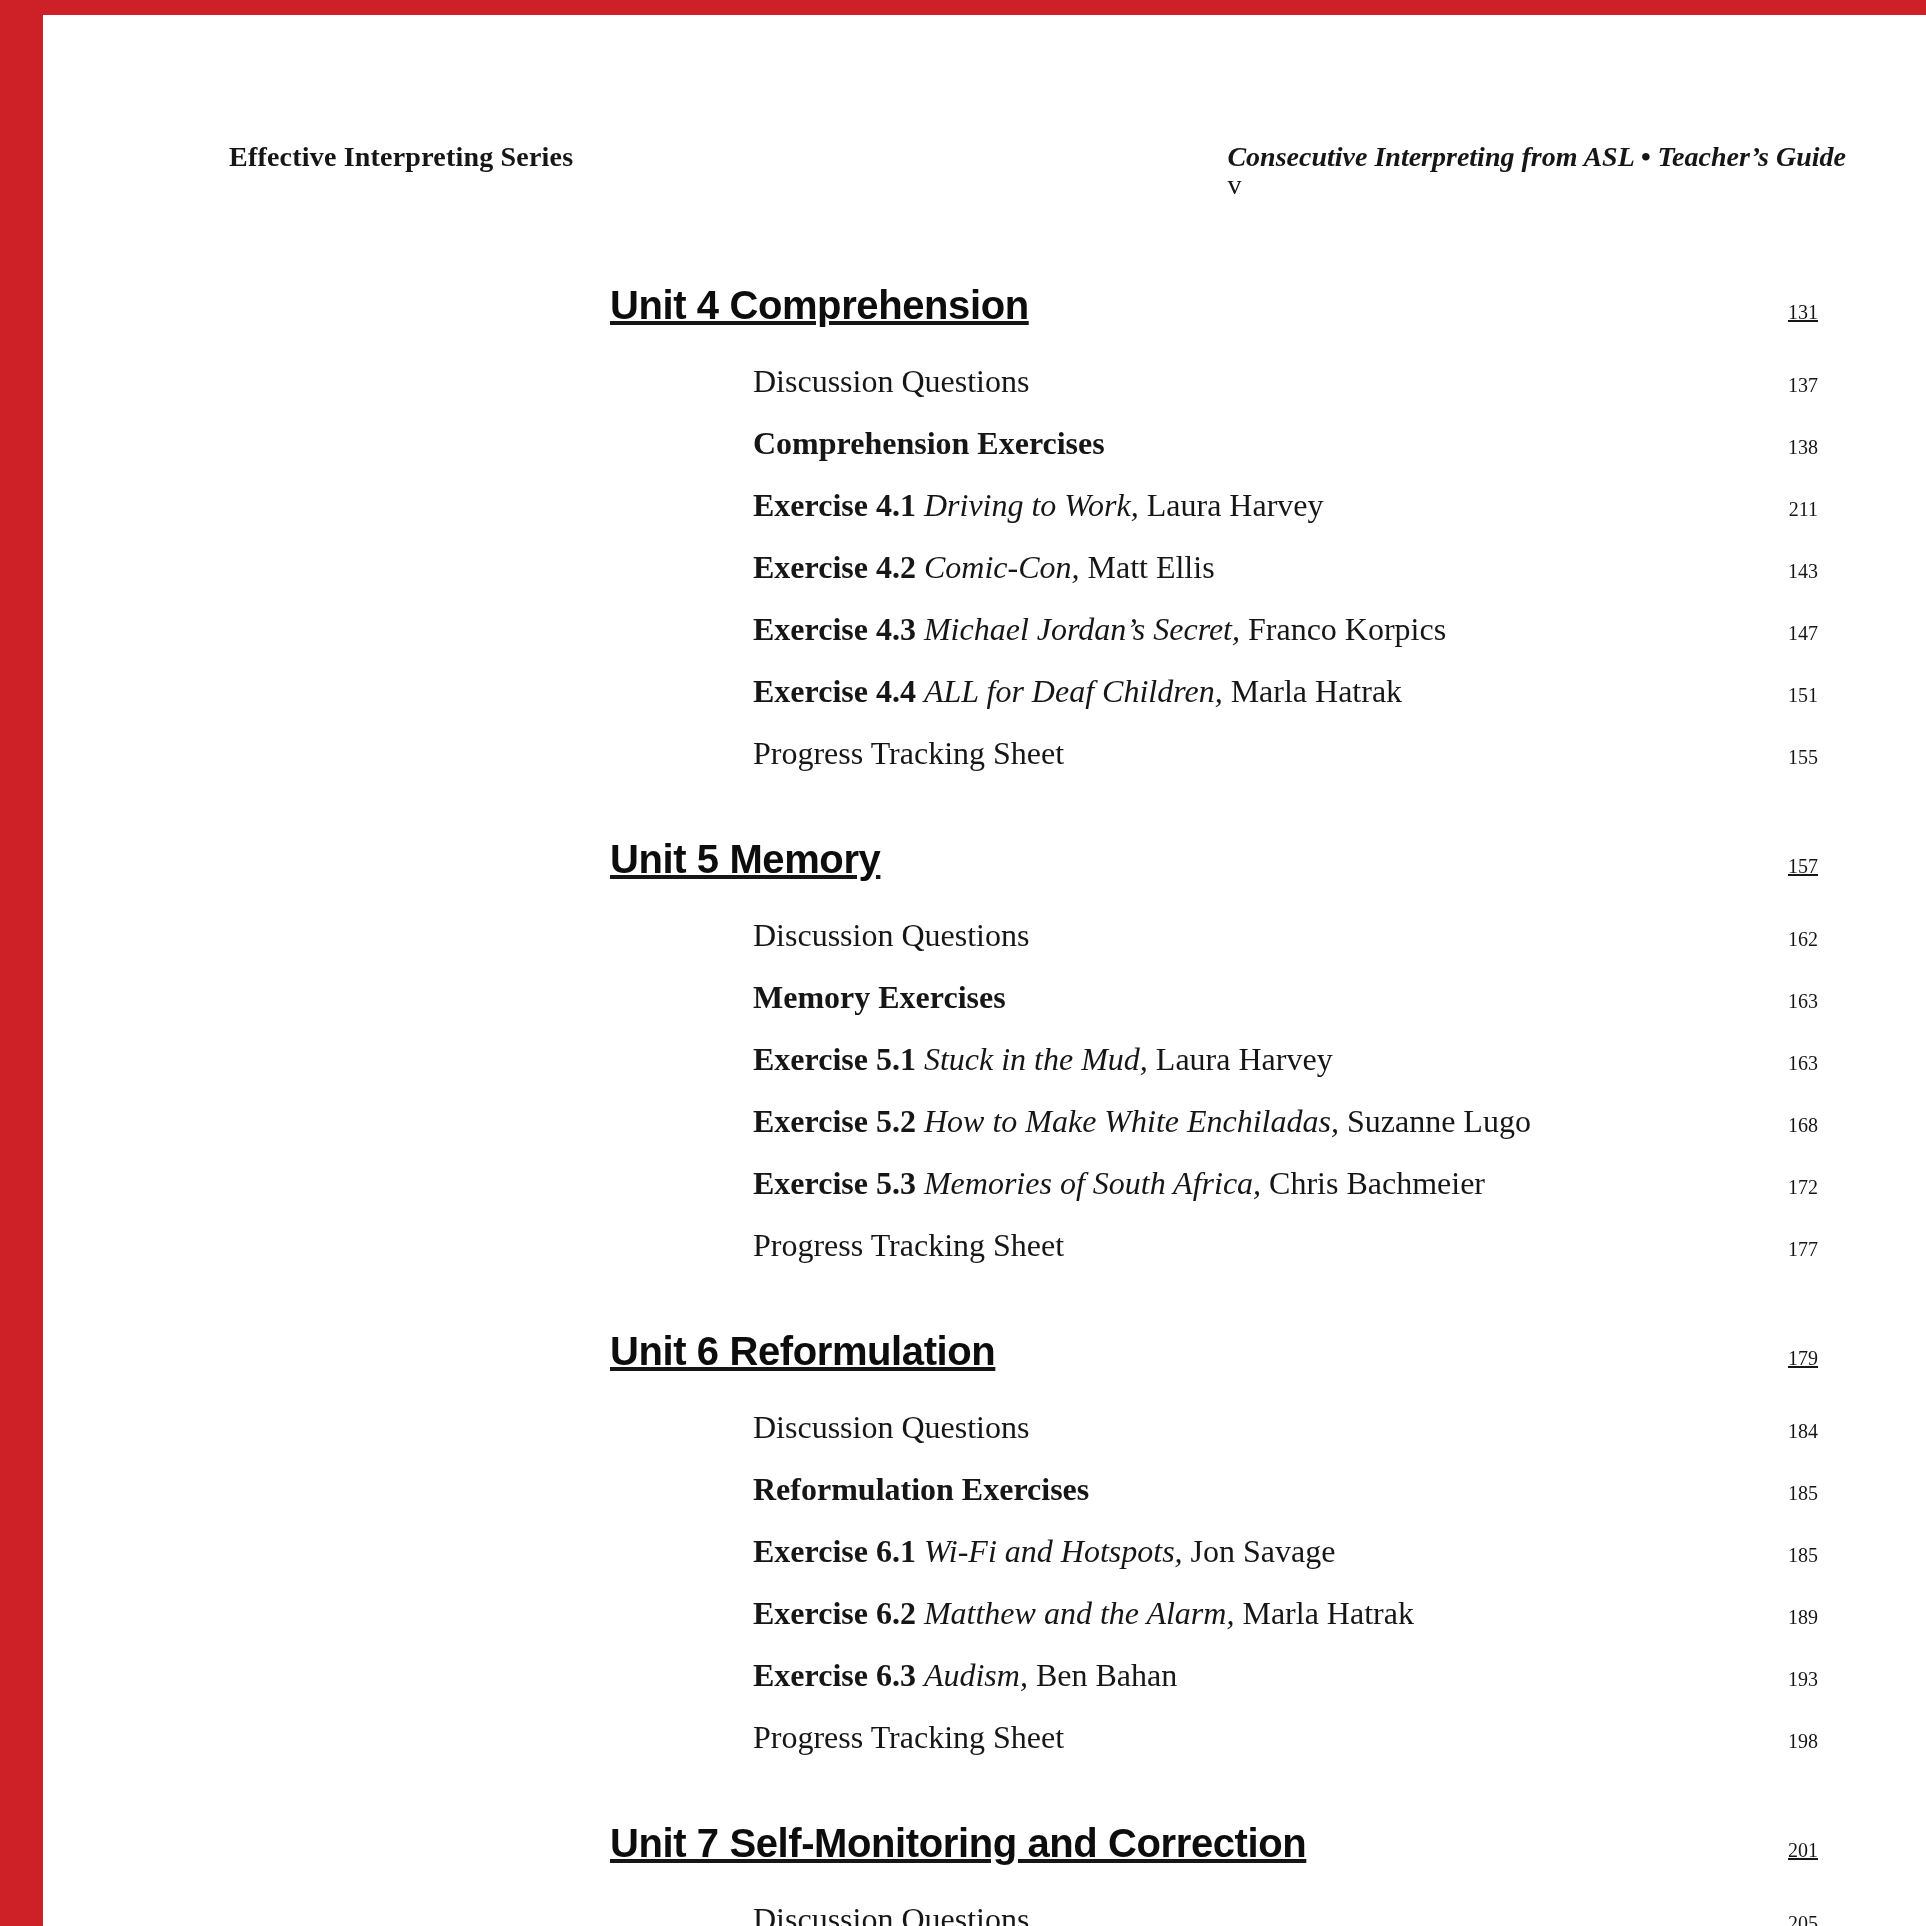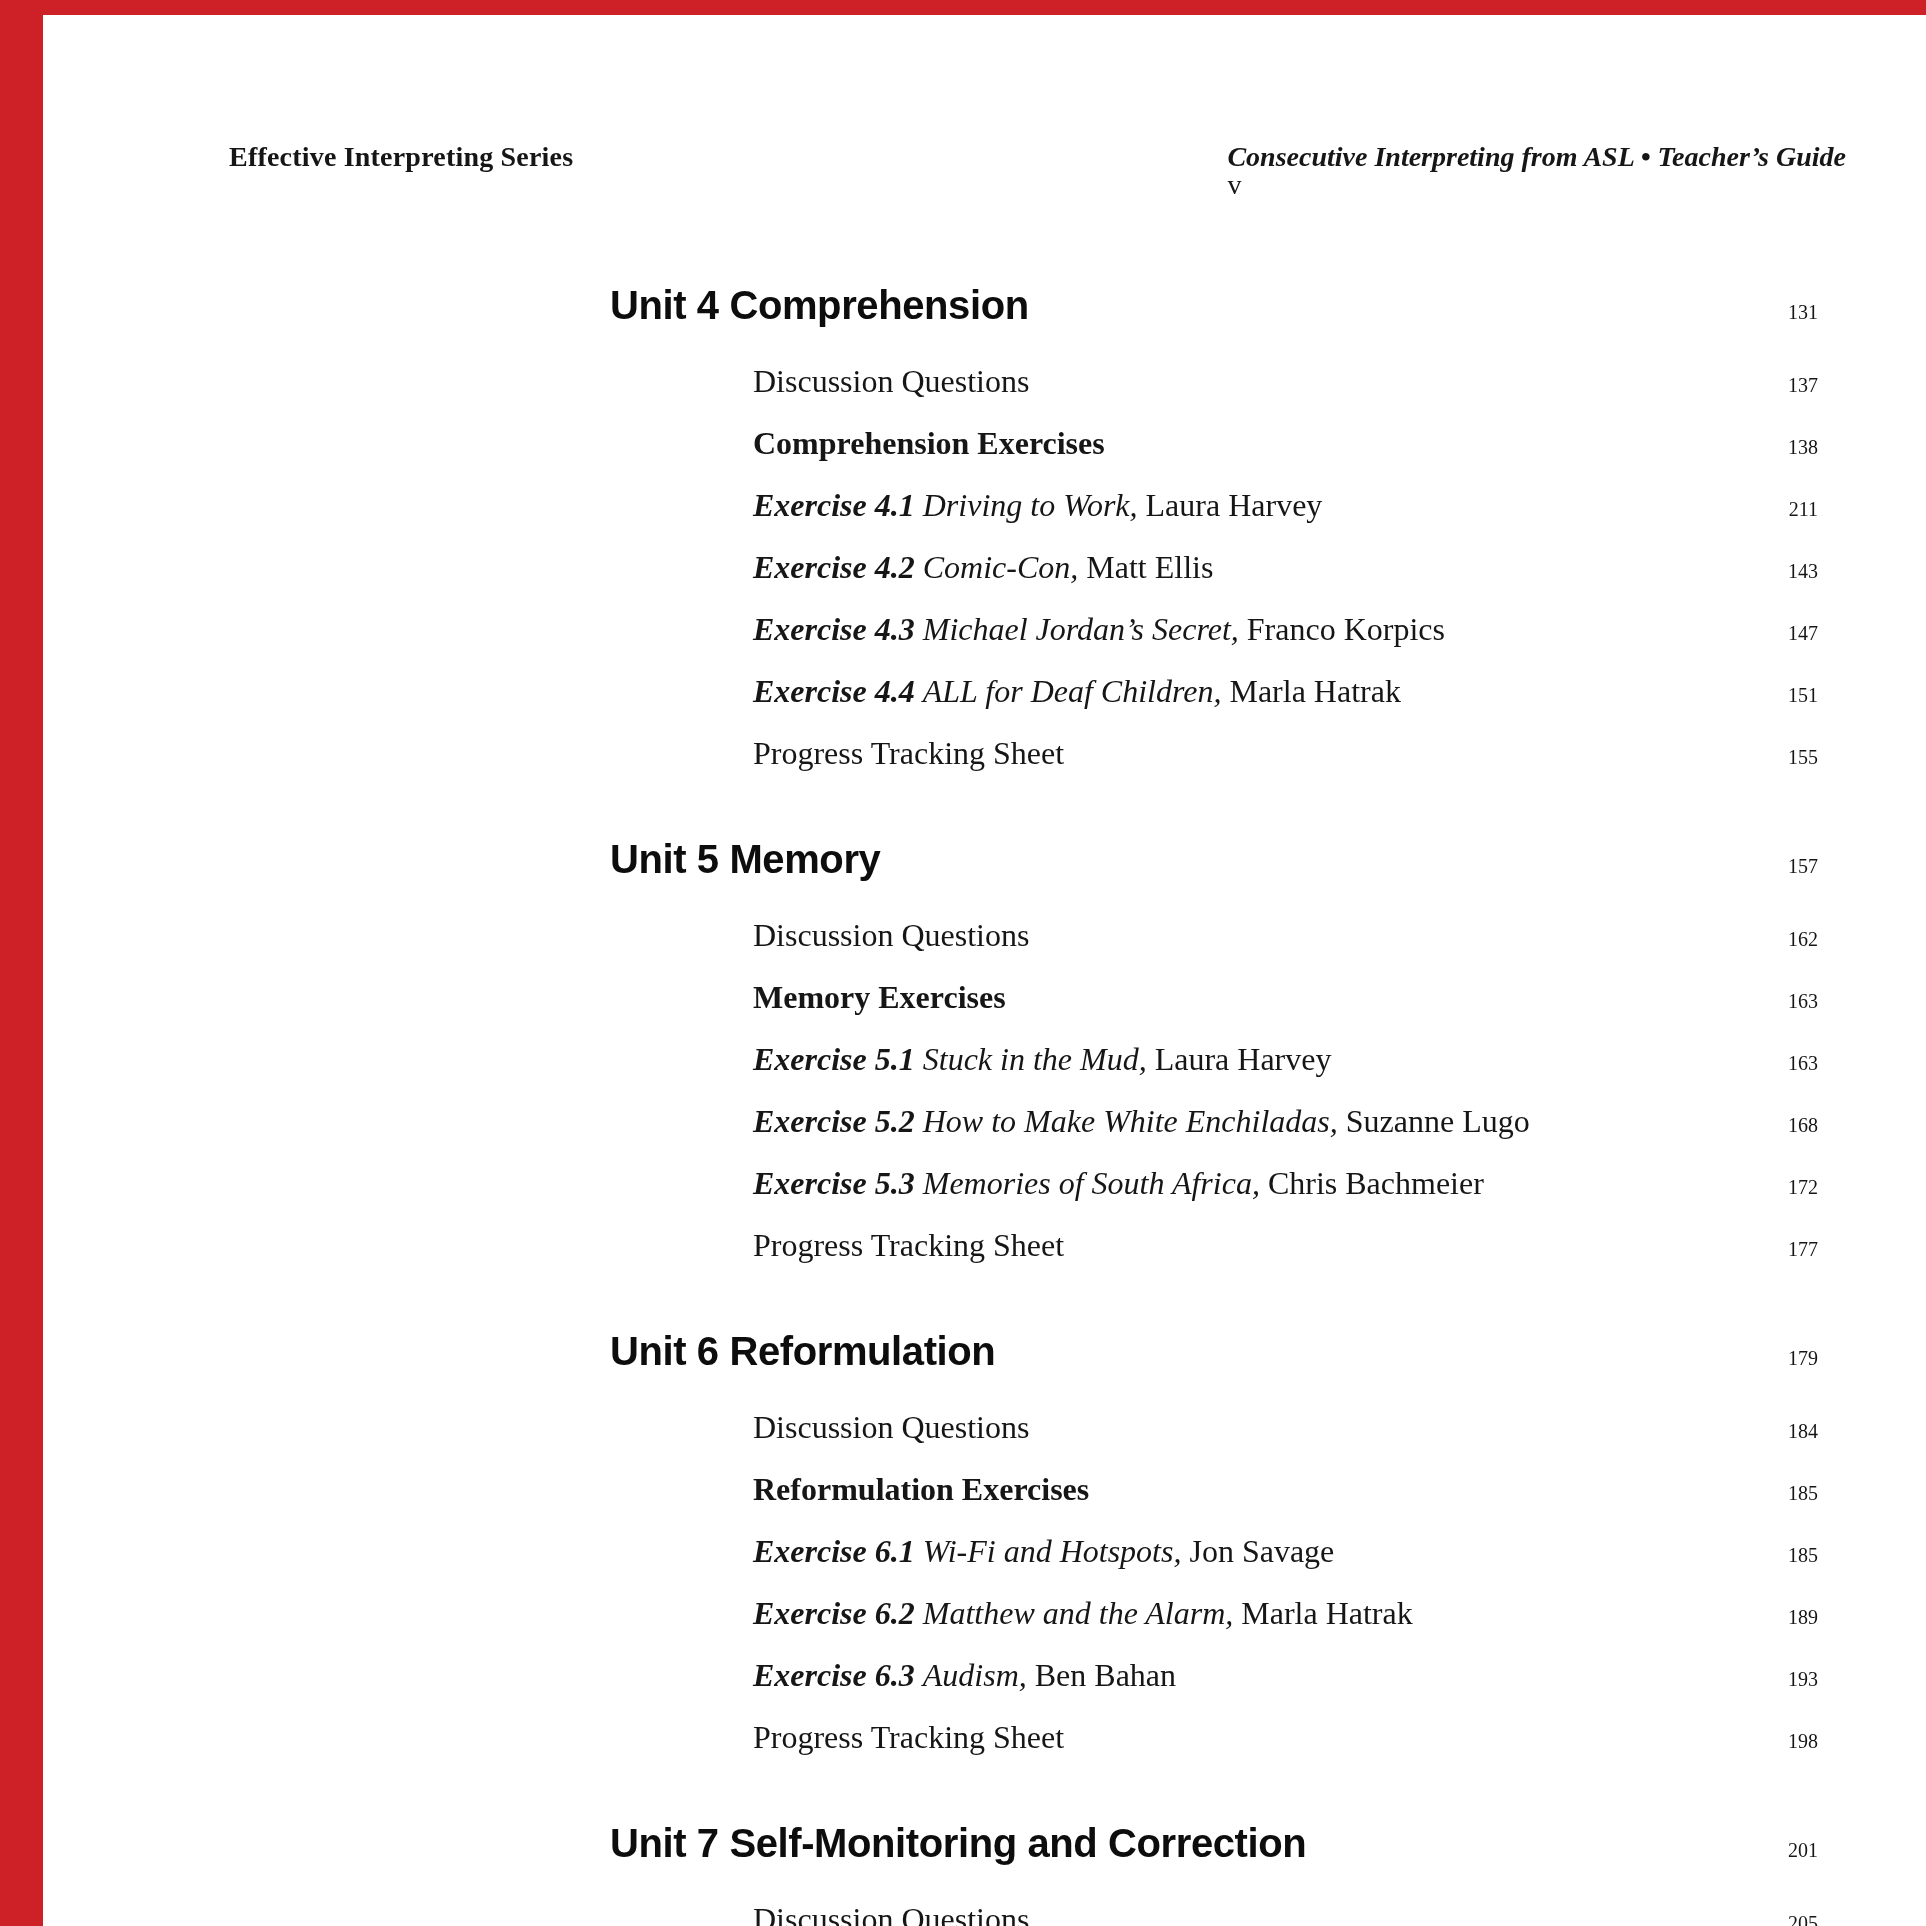--- a/index.html
+++ b/index.html
@@ -32,31 +32,31 @@
   
   .toc{
     position:absolute;
     left:610px;top:285px;
     width:1208px;
   }
   .toc-row{
     display:flex;justify-content:space-between;align-items:baseline;
   }
   .unit-block + .unit-block{margin-top:70px;}
-  .unit-row{margin-bottom:40px;}
+  .unit-row{margin-bottom:40px;text-decoration:underline;}
   .unit-title{
     font-family:"Liberation Sans", sans-serif;
     font-weight:700;
     font-size:40px;line-height:1;
     letter-spacing:-0.4px;
     color:#0d0d0d;
   }
   .entry-row{margin-bottom:30px;margin-left:143px;font-size:32px;line-height:1;}
   .entry-row .titles{padding-right:46px;}
-  .ex-label{font-weight:700;font-style:italic;}
+  .ex-label{font-weight:700;}
   .ex-title{font-style:italic;margin-top:28px;}
   .entry-plain{font-weight:400;text-align:center;}
   .entry-plain.bold{font-weight:700;margin-top:20px;}
   .pagenum{
     font-family:"Liberation Serif", serif;
     font-weight:400;font-size:20px;line-height:1;
     white-space:nowrap;
   }
 </style>
 </head>

